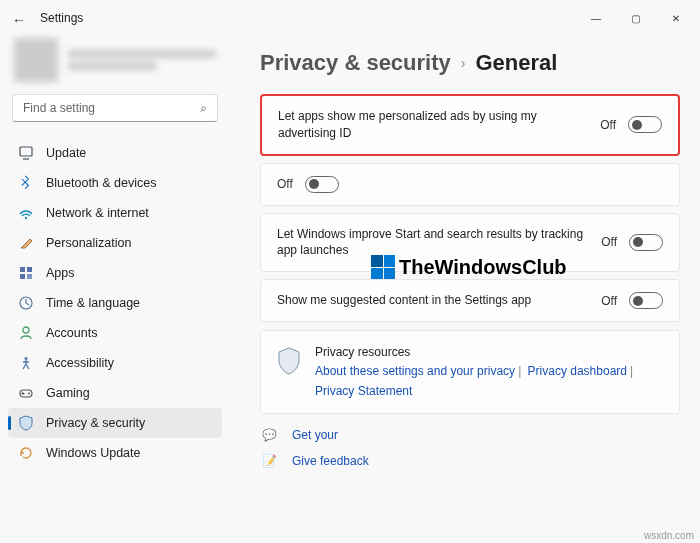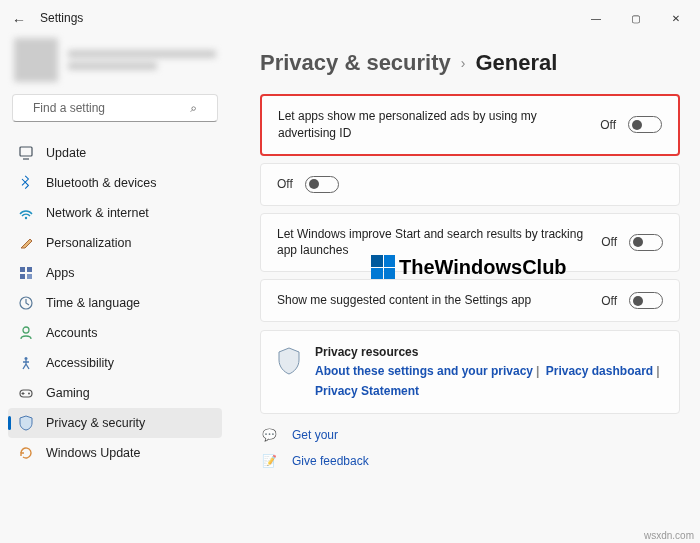--- a/index.html
+++ b/index.html
@@ -14,21 +14,21 @@
     
     .content { display: flex; height: calc(100% - 36px); }
     
     .sidebar { width: 230px; padding: 0 8px 0 8px; }
     .avatar-area { height: 48px; display: flex; align-items: center; gap: 10px; padding: 0 6px; filter: blur(3px); }
     .avatar { width: 44px; height: 44px; background: #ccc; border-radius: 2px; }
     .avatar-lines { flex: 1; }
     .avatar-lines div { height: 8px; background: #ccc; margin: 4px 0; border-radius: 2px; }
     .avatar-lines div:nth-child(2) { width: 60%; }
     
-    .search-box { display: flex; align-items: center; border: 1px solid #ddd; border-bottom: 1.5px solid #999; border-radius: 4px; padding: 6px 20px; margin: 10px 4px 16px 4px; background: #fff; font-size: 12px; color: #666; }
+    .search-box { display: flex; align-items: center; border: 1px solid #ddd; border-bottom: 1.5px solid #999; border-radius: 4px; padding: 6px 10px; margin: 10px 4px 16px 4px; background: #fff; font-size: 12px; color: #666; }
     .search-box span:first-child { flex: 1; }
     
     .nav-list { list-style: none; }
     .nav-item { display: flex; align-items: center; gap: 12px; padding: 7px 10px; font-size: 12.5px; color: #222; border-radius: 4px; position: relative; }
     .nav-item.selected { background: #e9e9e9; }
     .nav-item.selected::before { content: ""; position: absolute; left: 0; top: 8px; bottom: 8px; width: 3px; background: #0067c0; border-radius: 2px; }
     .nav-icon { width: 16px; height: 16px; display: flex; align-items: center; justify-content: center; }
     
     .main { flex: 1; padding: 14px 20px 0 30px; }
     .breadcrumb { font-size: 22px; font-weight: 600; color: #222; margin-bottom: 18px; display: flex; align-items: center; gap: 10px; }
@@ -37,21 +37,21 @@
     
     .card { background: #fdfdfd; border: 1px solid #e6e6e6; border-radius: 4px; padding: 12px 16px; margin-bottom: 7px; display: flex; align-items: center; gap: 12px; }
     .card.highlighted { border: 2px solid #e53935; }
     .card-label { flex: 1; font-size: 12px; color: #222; line-height: 1.4; }
     .card-state { font-size: 12px; color: #333; }
     .toggle { width: 34px; height: 17px; border: 1px solid #666; border-radius: 10px; position: relative; background: #fdfdfd; }
     .toggle::after { content: ""; position: absolute; width: 10px; height: 10px; background: #555; border-radius: 50%; top: 2.5px; left: 3px; }
     
     .resources { background: #fdfdfd; border: 1px solid #e6e6e6; border-radius: 4px; padding: 12px 16px; margin: 8px 0; display: flex; gap: 14px; align-items: flex-start; }
     .shield-icon { width: 24px; height: 28px; flex-shrink: 0; margin-top: 4px; opacity: 0.8; }
-    .resources-body { font-size: 12px; line-height: 1.6; font-weight: bold; }
+    .resources-body { font-size: 12px; line-height: 1.6; }
     .resources-title { color: #222; }
     .resources-links a { color: #1952b3; text-decoration: none; }
     .resources-links .pipe { color: #888; margin: 0 3px; }
     
     .footer-links { margin-top: 8px; }
     .footer-item { display: flex; align-items: center; gap: 14px; padding: 6px 2px; font-size: 12px; }
     .footer-item a { color: #1952b3; text-decoration: none; }
     .footer-icon { width: 16px; opacity: 0.8; color: #444; }
     
     .watermark { position: absolute; top: 255px; left: 371px; display: flex; align-items: center; font-size: 20px; font-weight: bold; color: #000; pointer-events: none; }

